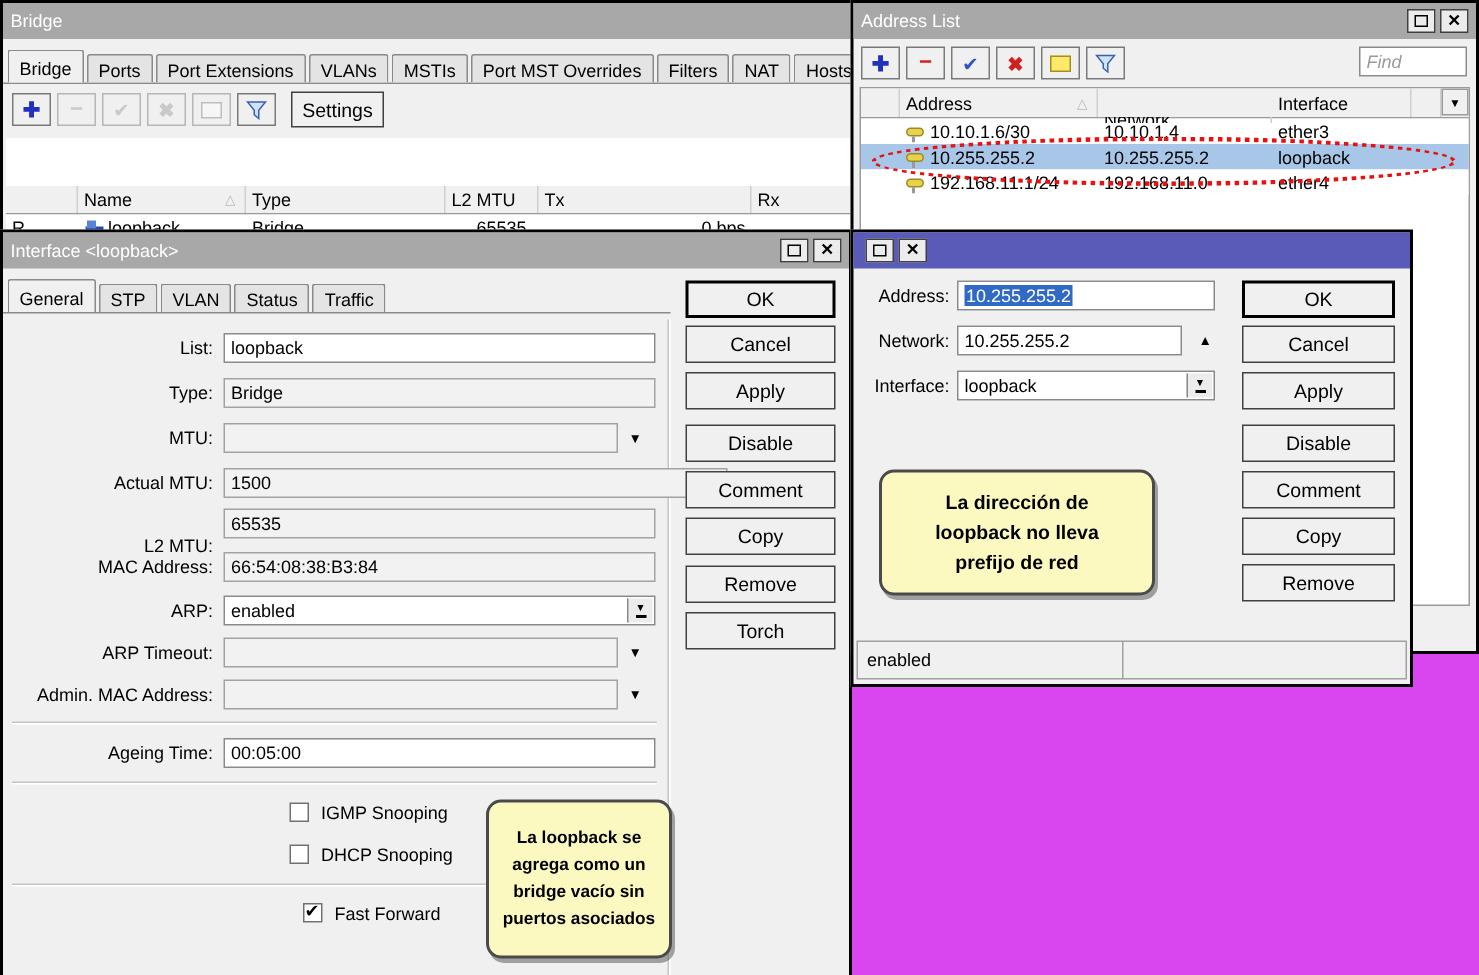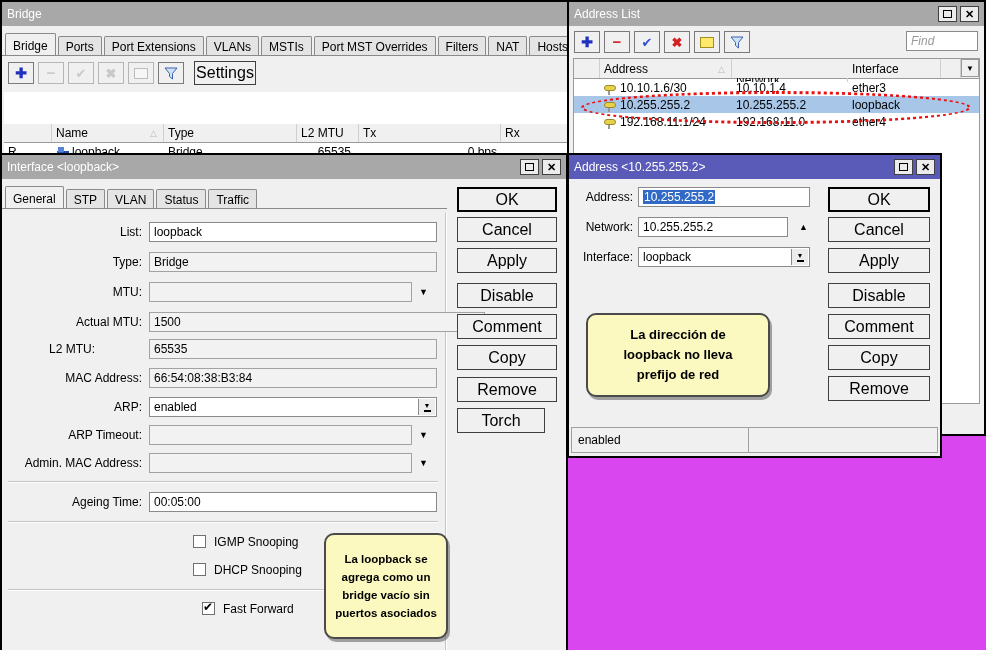--- a/index.html
+++ b/index.html
@@ -22,21 +22,21 @@
   .toolbar{position:absolute;display:flex;align-items:center;gap:4px;}
   .icobtn{width:26px;height:22px;border:1px solid #7a7a7a;background:#f0f0f0;display:flex;align-items:center;justify-content:center;box-sizing:border-box;}
   .icobtn.disabled{border-color:#b6b6b6;}
   .glyph-plus{color:#2230c0;font-weight:bold;font-size:14px;line-height:14px;}
   .glyph-minus{color:#d22020;font-weight:bold;font-size:15px;line-height:14px;}
   .glyph-check{color:#2f4fd0;font-size:13px;line-height:13px;}
   .glyph-cross{color:#d22020;font-size:13px;line-height:13px;font-weight:bold;}
   .disabled .glyph-plus,.disabled .glyph-minus,.disabled .glyph-check,.disabled .glyph-cross{color:#c9c9c9;}
   .noteicon{width:14px;height:11px;background:#ffe96a;border:1px solid #a09020;box-sizing:border-box;}
   .noteicon.gray{background:#f6f6f6;border-color:#bdbdbd;}
-  .pushbtn{border:1px solid #404040;background:#f0f0f0;display:flex;align-items:center;justify-content:center;box-sizing:border-box;font-size:16px;}
+  .pushbtn{border:1px solid #404040;background:#f0f0f0;display:flex;align-items:center;justify-content:center;box-sizing:border-box;font-size:13px;}
   .pushbtn.default{border-width:2px;border-color:#000;}
 
   
   .hdrrow{display:flex;background:#f0f0f0;border-bottom:1px solid #9a9a9a;box-sizing:border-box;}
   .hdrcell{border-right:1px solid #cfcfcf;padding:2px 4px;box-sizing:border-box;display:flex;align-items:center;overflow:hidden;}
   .sorttri{color:#b8b8b8;font-size:9px;margin-left:auto;padding-right:2px;}
   .listrow{display:flex;align-items:center;height:17px;background:#fff;}
   .listrow.selected{background:#a8c7e8;}
   .cell{padding:0 4px;box-sizing:border-box;overflow:hidden;white-space:nowrap;display:flex;align-items:center;}
 
@@ -165,21 +165,21 @@
     <div class="ilabel" style="top:97px;">Type:</div>
     <div class="ifield ro" style="left:147px;top:97px;width:288px;">Bridge</div>
 
     <div class="ilabel" style="top:127px;">MTU:</div>
     <div class="ifield ro" style="left:147px;top:127px;width:263px;"></div>
     <span class="oarr" style="left:417px;top:133px;">▼</span>
 
     <div class="ilabel" style="top:157px;">Actual MTU:</div>
     <div class="ifield ro" style="left:147px;top:157px;width:336px;">1500</div>
 
-    <div class="ilabel" style="top:184px;text-align:center;">L2 MTU:</div>
+    <div class="ilabel" style="top:199px;">L2 MTU:</div>
     <div class="ifield ro" style="left:147px;top:184px;width:288px;">65535</div>
 
     <div class="ilabel" style="top:213px;">MAC Address:</div>
     <div class="ifield ro" style="left:147px;top:213px;width:288px;">66:54:08:38:B3:84</div>
 
     <div class="ilabel" style="top:242px;">ARP:</div>
     <div class="ifield" style="left:147px;top:242px;width:288px;">
       <span>enabled</span>
       <span class="combo-btn">
           <span class="t">▼</span>
@@ -215,21 +215,21 @@
       </span>
     <div class="cblabel" style="left:221px;top:447px;">Fast Forward</div>
 
     <div class="pushbtn default" style="position:absolute;left:455px;top:32px;width:100px;height:25px;">OK</div>
     <div class="pushbtn" style="position:absolute;left:455px;top:62px;width:100px;height:25px;">Cancel</div>
     <div class="pushbtn" style="position:absolute;left:455px;top:93px;width:100px;height:25px;">Apply</div>
     <div class="pushbtn" style="position:absolute;left:455px;top:128px;width:100px;height:25px;">Disable</div>
     <div class="pushbtn" style="position:absolute;left:455px;top:159px;width:100px;height:25px;">Comment</div>
     <div class="pushbtn" style="position:absolute;left:455px;top:190px;width:100px;height:25px;">Copy</div>
     <div class="pushbtn" style="position:absolute;left:455px;top:222px;width:100px;height:25px;">Remove</div>
-    <div class="pushbtn" style="position:absolute;left:455px;top:253px;width:88px;height:25px;">Torch</div>
+    <div class="pushbtn" style="position:absolute;left:455px;top:253px;width:100px;height:25px;">Torch</div>
 
     <div class="callout" style="left:322px;top:378px;width:124px;height:106px;font-size:11.5px;padding:4px;line-height:18px;">La loopback se agrega como un bridge vacío sin puertos asociados</div>
   </div>
 
   <div class="win" style="left:567px;top:0;width:419px;height:436px;z-index:3;">
     <div class="titlebar inactive">
       <span class="ttl">Address List</span>
       <span class="wbtn">
           <span class="maxglyph"></span>
         </span>
@@ -305,21 +305,20 @@
         <div class="cell" style="width:116px;">192.168.11.0</div>
         <div class="cell" style="flex:1;">ether4</div>
       </div>
     </div>
 
     <div class="ellipse" style="left:12px;top:89px;width:384px;height:27px;"></div>
   </div>
 
   <div class="win" style="left:567px;top:153px;width:375px;height:305px;z-index:4;">
     <div class="titlebar active">
-      <span class="ttl">Address &lt;10.255.255.2&gt;</span>
       <span class="wbtn">
           <span class="maxglyph"></span>
         </span>
       <span class="wbtn">
           <span class="closeglyph">✕</span>
         </span>
     </div>
 
     <div class="ilabel" style="left:0;width:64px;top:32px;">Address:</div>
     <div class="ifield" style="left:69px;top:32px;width:172px;">

